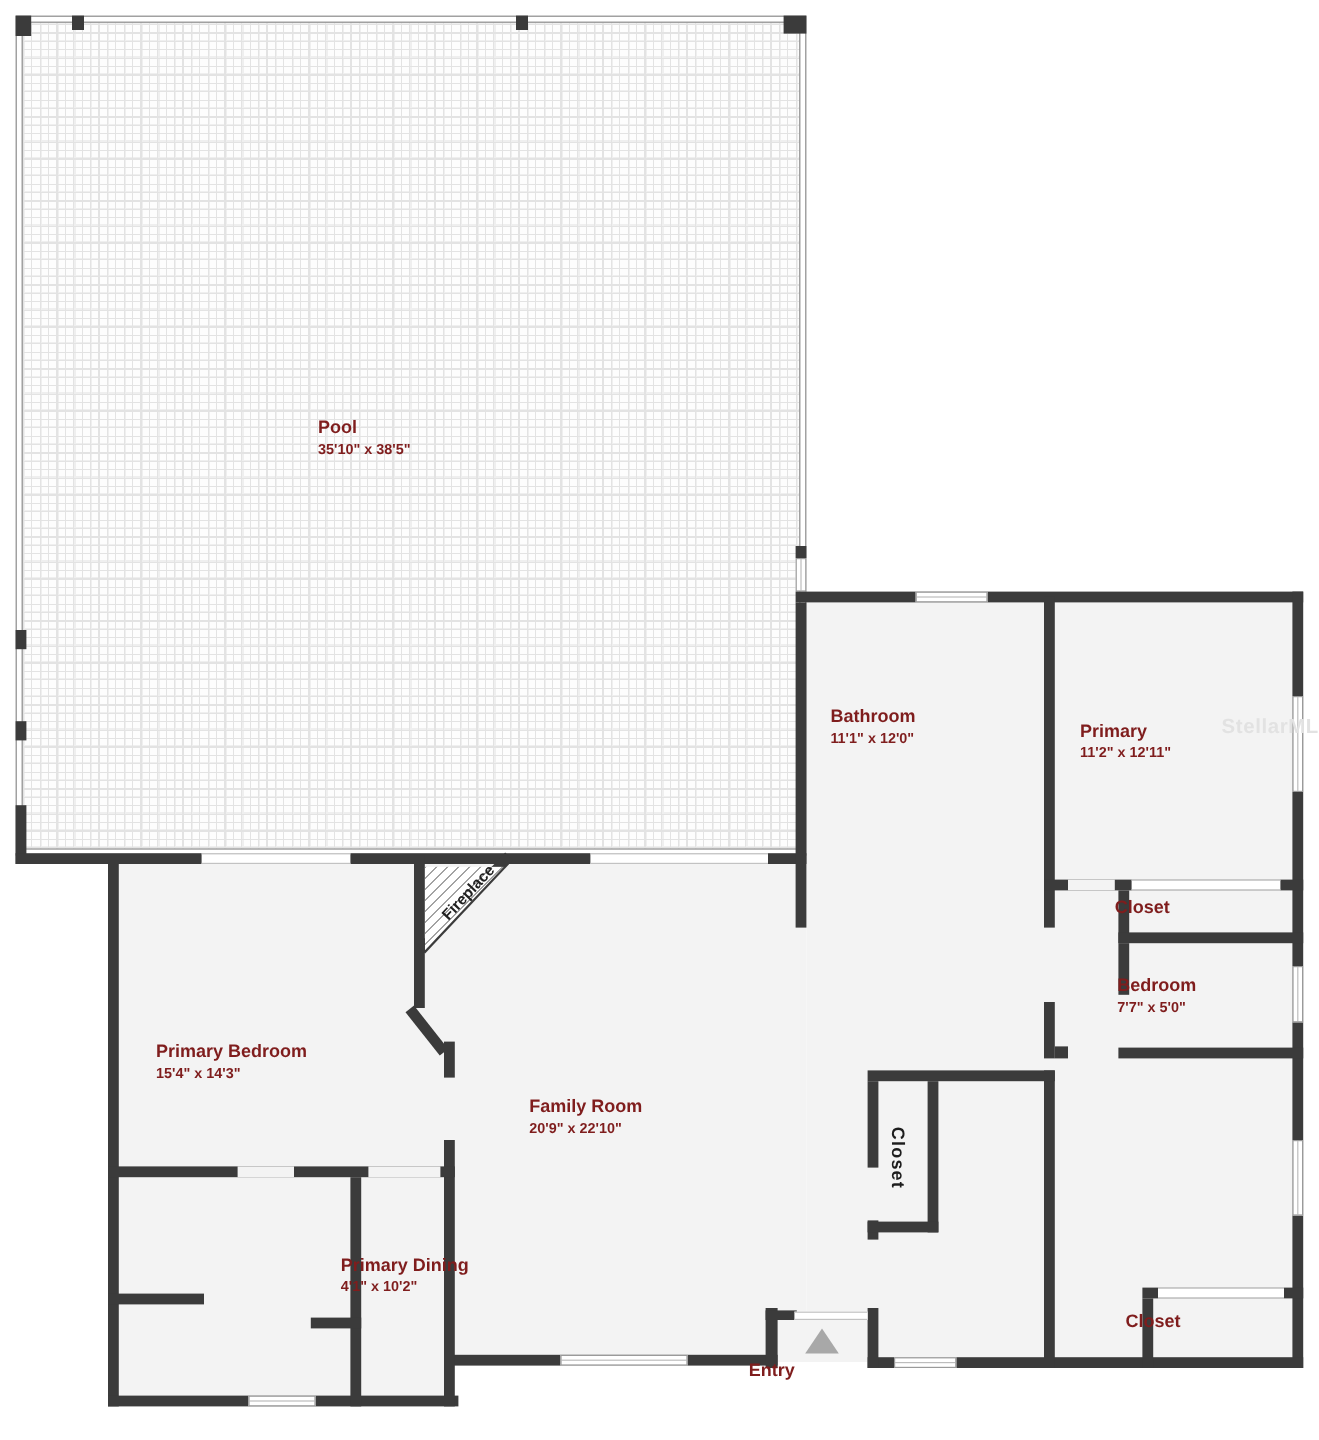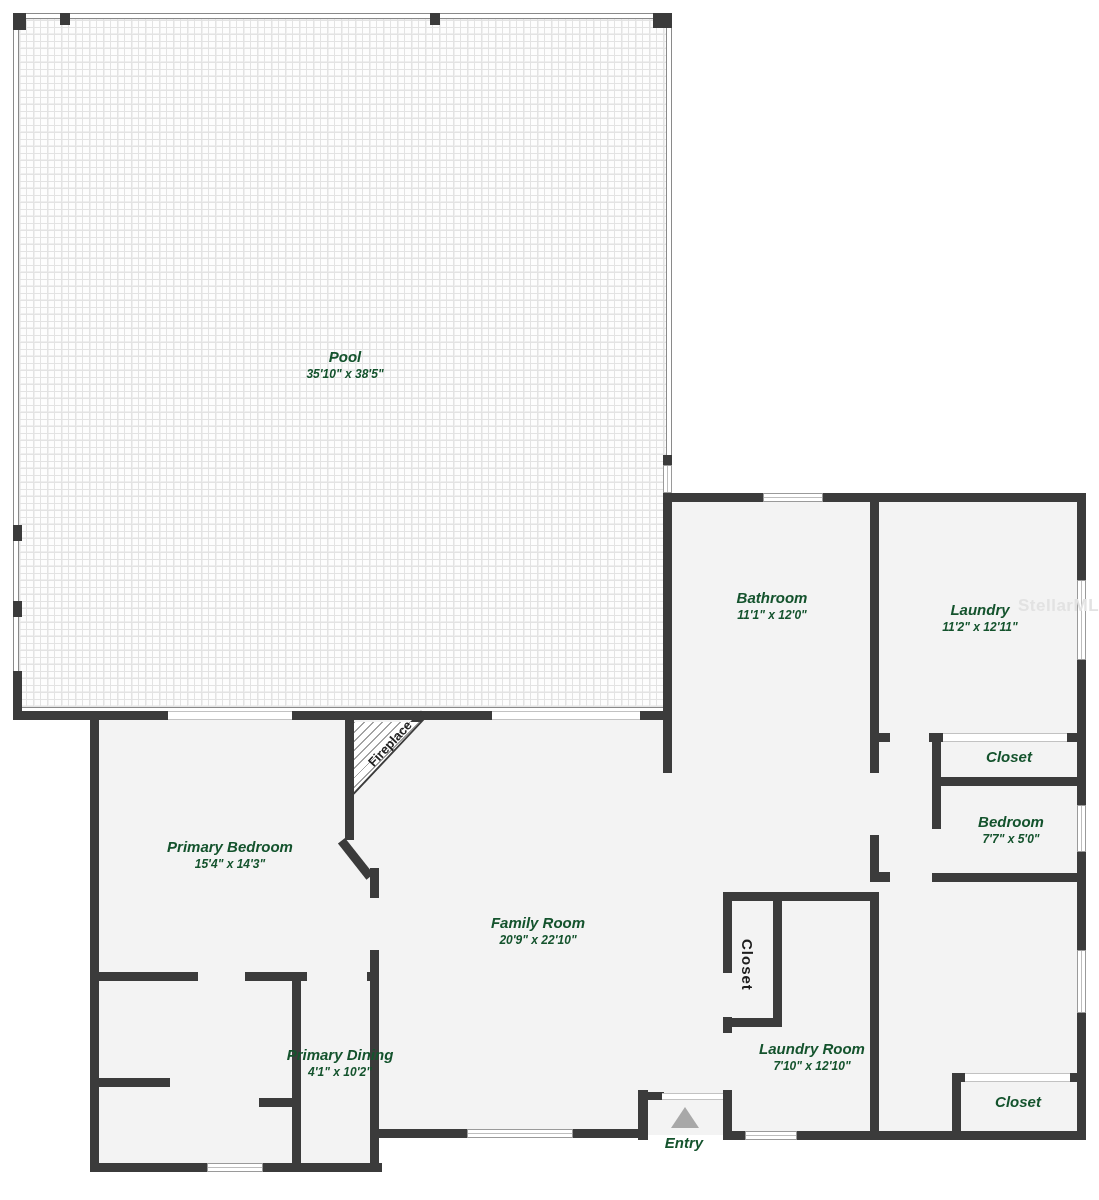--- a/index.html
+++ b/index.html
@@ -22,21 +22,21 @@
   
   .encl{position:absolute;border:1px solid #8a8a8a;box-sizing:border-box;background:transparent;}
   .tiles{position:absolute;background-color:#fdfdfd;
     background-image:
       repeating-linear-gradient(0deg,#e3e3e3 0 1px,transparent 1px 7px),
       repeating-linear-gradient(90deg,#e3e3e3 0 1px,transparent 1px 7px),
       repeating-linear-gradient(0deg,#efefef 0 2px,transparent 2px 14px),
       repeating-linear-gradient(90deg,#efefef 0 2px,transparent 2px 14px);}
   .post{position:absolute;background:#3b3b3b;}
   
-  .lbl{position:absolute;text-align:center;color:#14532d;font-style:italic;}
+  .lbl{position:absolute;text-align:left;color:#7f1d1d;}
   .rname{font-size:15px;font-weight:700;line-height:1.2;}
   .rdims{font-size:12px;font-weight:700;line-height:1.4;}
   .lbl-v{position:absolute;writing-mode:vertical-rl;font-size:15px;font-weight:700;
          color:#1d1d1d;letter-spacing:1px;text-align:center;}
   .fireplace-hatch{position:absolute;left:354px;top:722px;width:66px;height:70px;
       clip-path:polygon(0 0,100% 0,0 100%);
       background:repeating-linear-gradient(135deg,#a3a3a3 0 1.3px,#ffffff 1.3px 6.5px);}
   .fireplace-lbl{position:absolute;left:342px;top:736px;width:96px;text-align:center;
       font-size:13px;font-weight:700;color:#222;transform:rotate(-47deg);}
   .diag{position:absolute;background:#3b3b3b;height:9px;}
@@ -132,41 +132,37 @@
 
   <div class="lbl" style="left:265px;top:348px;width:160px">
     <div class="rname">Pool</div>
     <div class="rdims">35'10" x 38'5"</div>
   </div>
   <div class="lbl" style="left:692px;top:589px;width:160px">
     <div class="rname">Bathroom</div>
     <div class="rdims">11'1" x 12'0"</div>
   </div>
   <div class="lbl" style="left:900px;top:601px;width:160px">
-    <div class="rname">Laundry</div>
+    <div class="rname">Primary</div>
     <div class="rdims">11'2" x 12'11"</div>
   </div>
   <div class="lbl" style="left:929px;top:748px;width:160px">
     <div class="rname">Closet</div>
   </div>
   <div class="lbl" style="left:931px;top:813px;width:160px">
     <div class="rname">Bedroom</div>
     <div class="rdims">7'7" x 5'0"</div>
   </div>
-  <div class="lbl" style="left:130px;top:838px;width:200px">
+  <div class="lbl" style="left:130px;top:868px;width:200px">
     <div class="rname">Primary Bedroom</div>
     <div class="rdims">15'4" x 14'3"</div>
   </div>
-  <div class="lbl" style="left:458px;top:914px;width:160px">
+  <div class="lbl" style="left:441px;top:914px;width:160px">
     <div class="rname">Family Room</div>
     <div class="rdims">20'9" x 22'10"</div>
-  </div>
-  <div class="lbl" style="left:712px;top:1040px;width:200px">
-    <div class="rname">Laundry Room</div>
-    <div class="rdims">7'10" x 12'10"</div>
   </div>
   <div class="lbl-v" style="left:739px;top:915px;height:100px">Closet</div>
   <div class="lbl" style="left:938px;top:1093px;width:160px">
     <div class="rname">Closet</div>
   </div>
   <div class="lbl" style="left:284px;top:1046px;width:112px">
     <div class="rname">Primary Dining</div>
     <div class="rdims">4'1" x 10'2"</div>
   </div>
   <div class="lbl" style="left:624px;top:1134px;width:120px">

